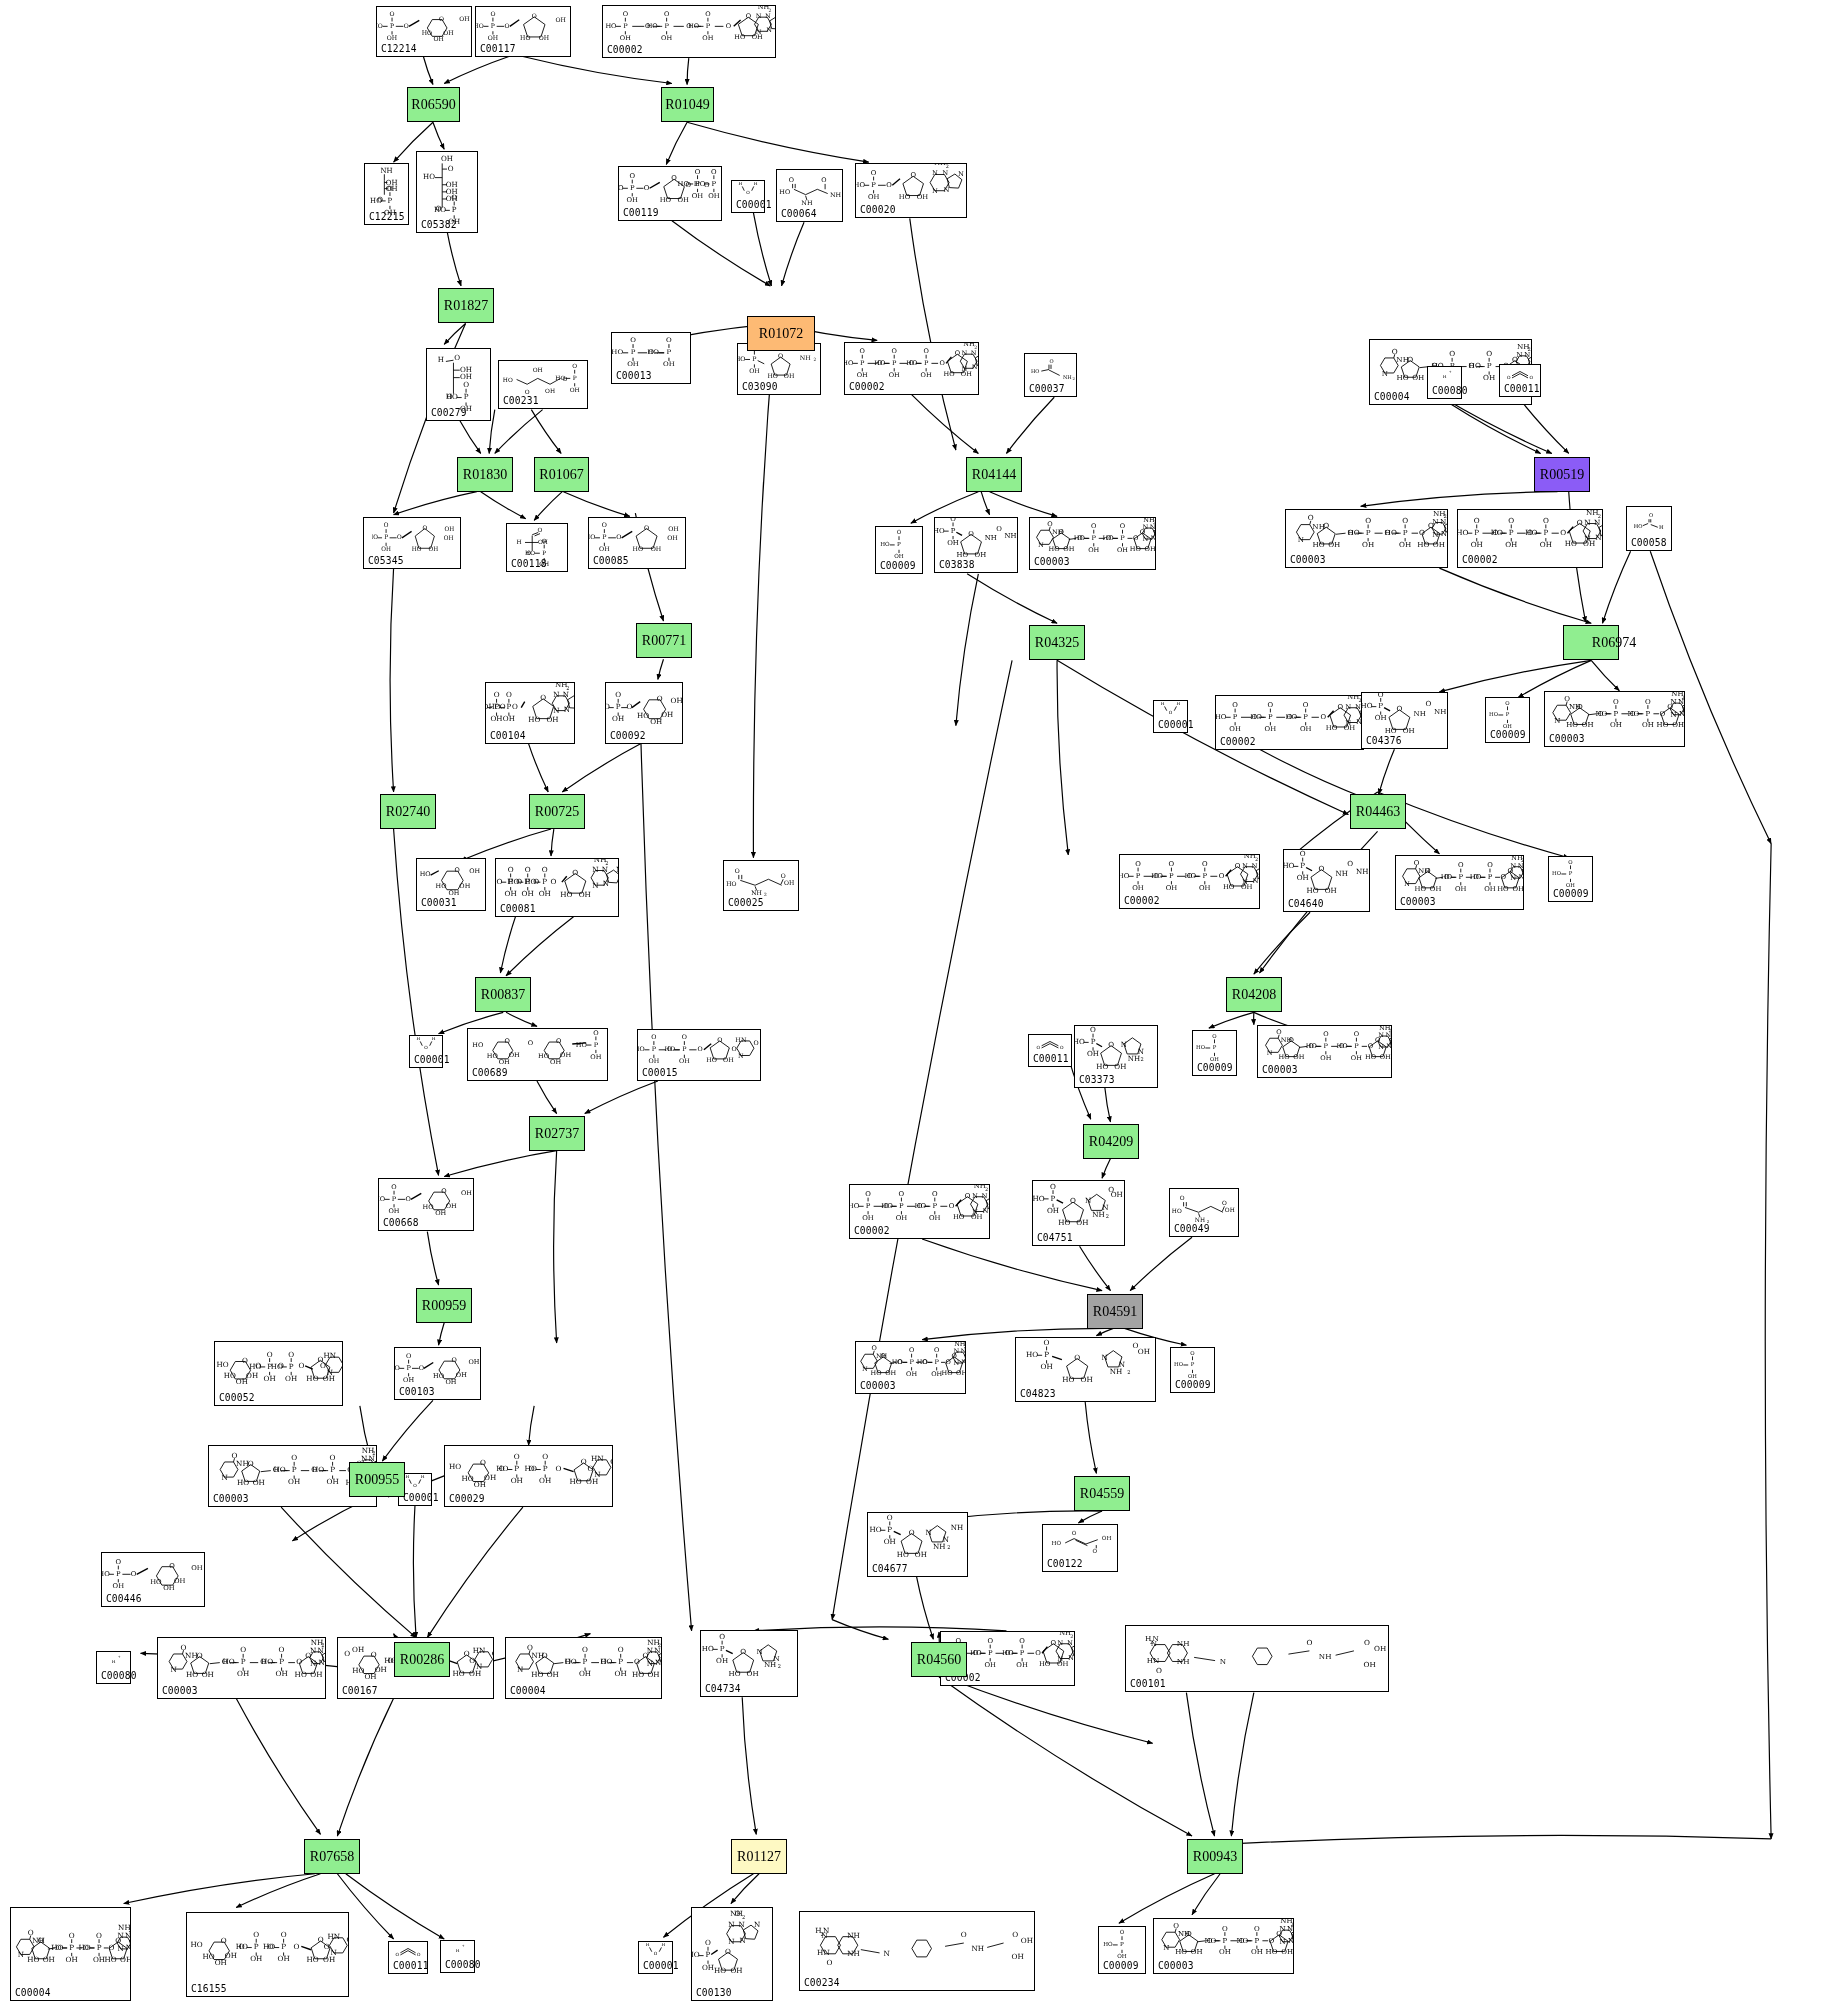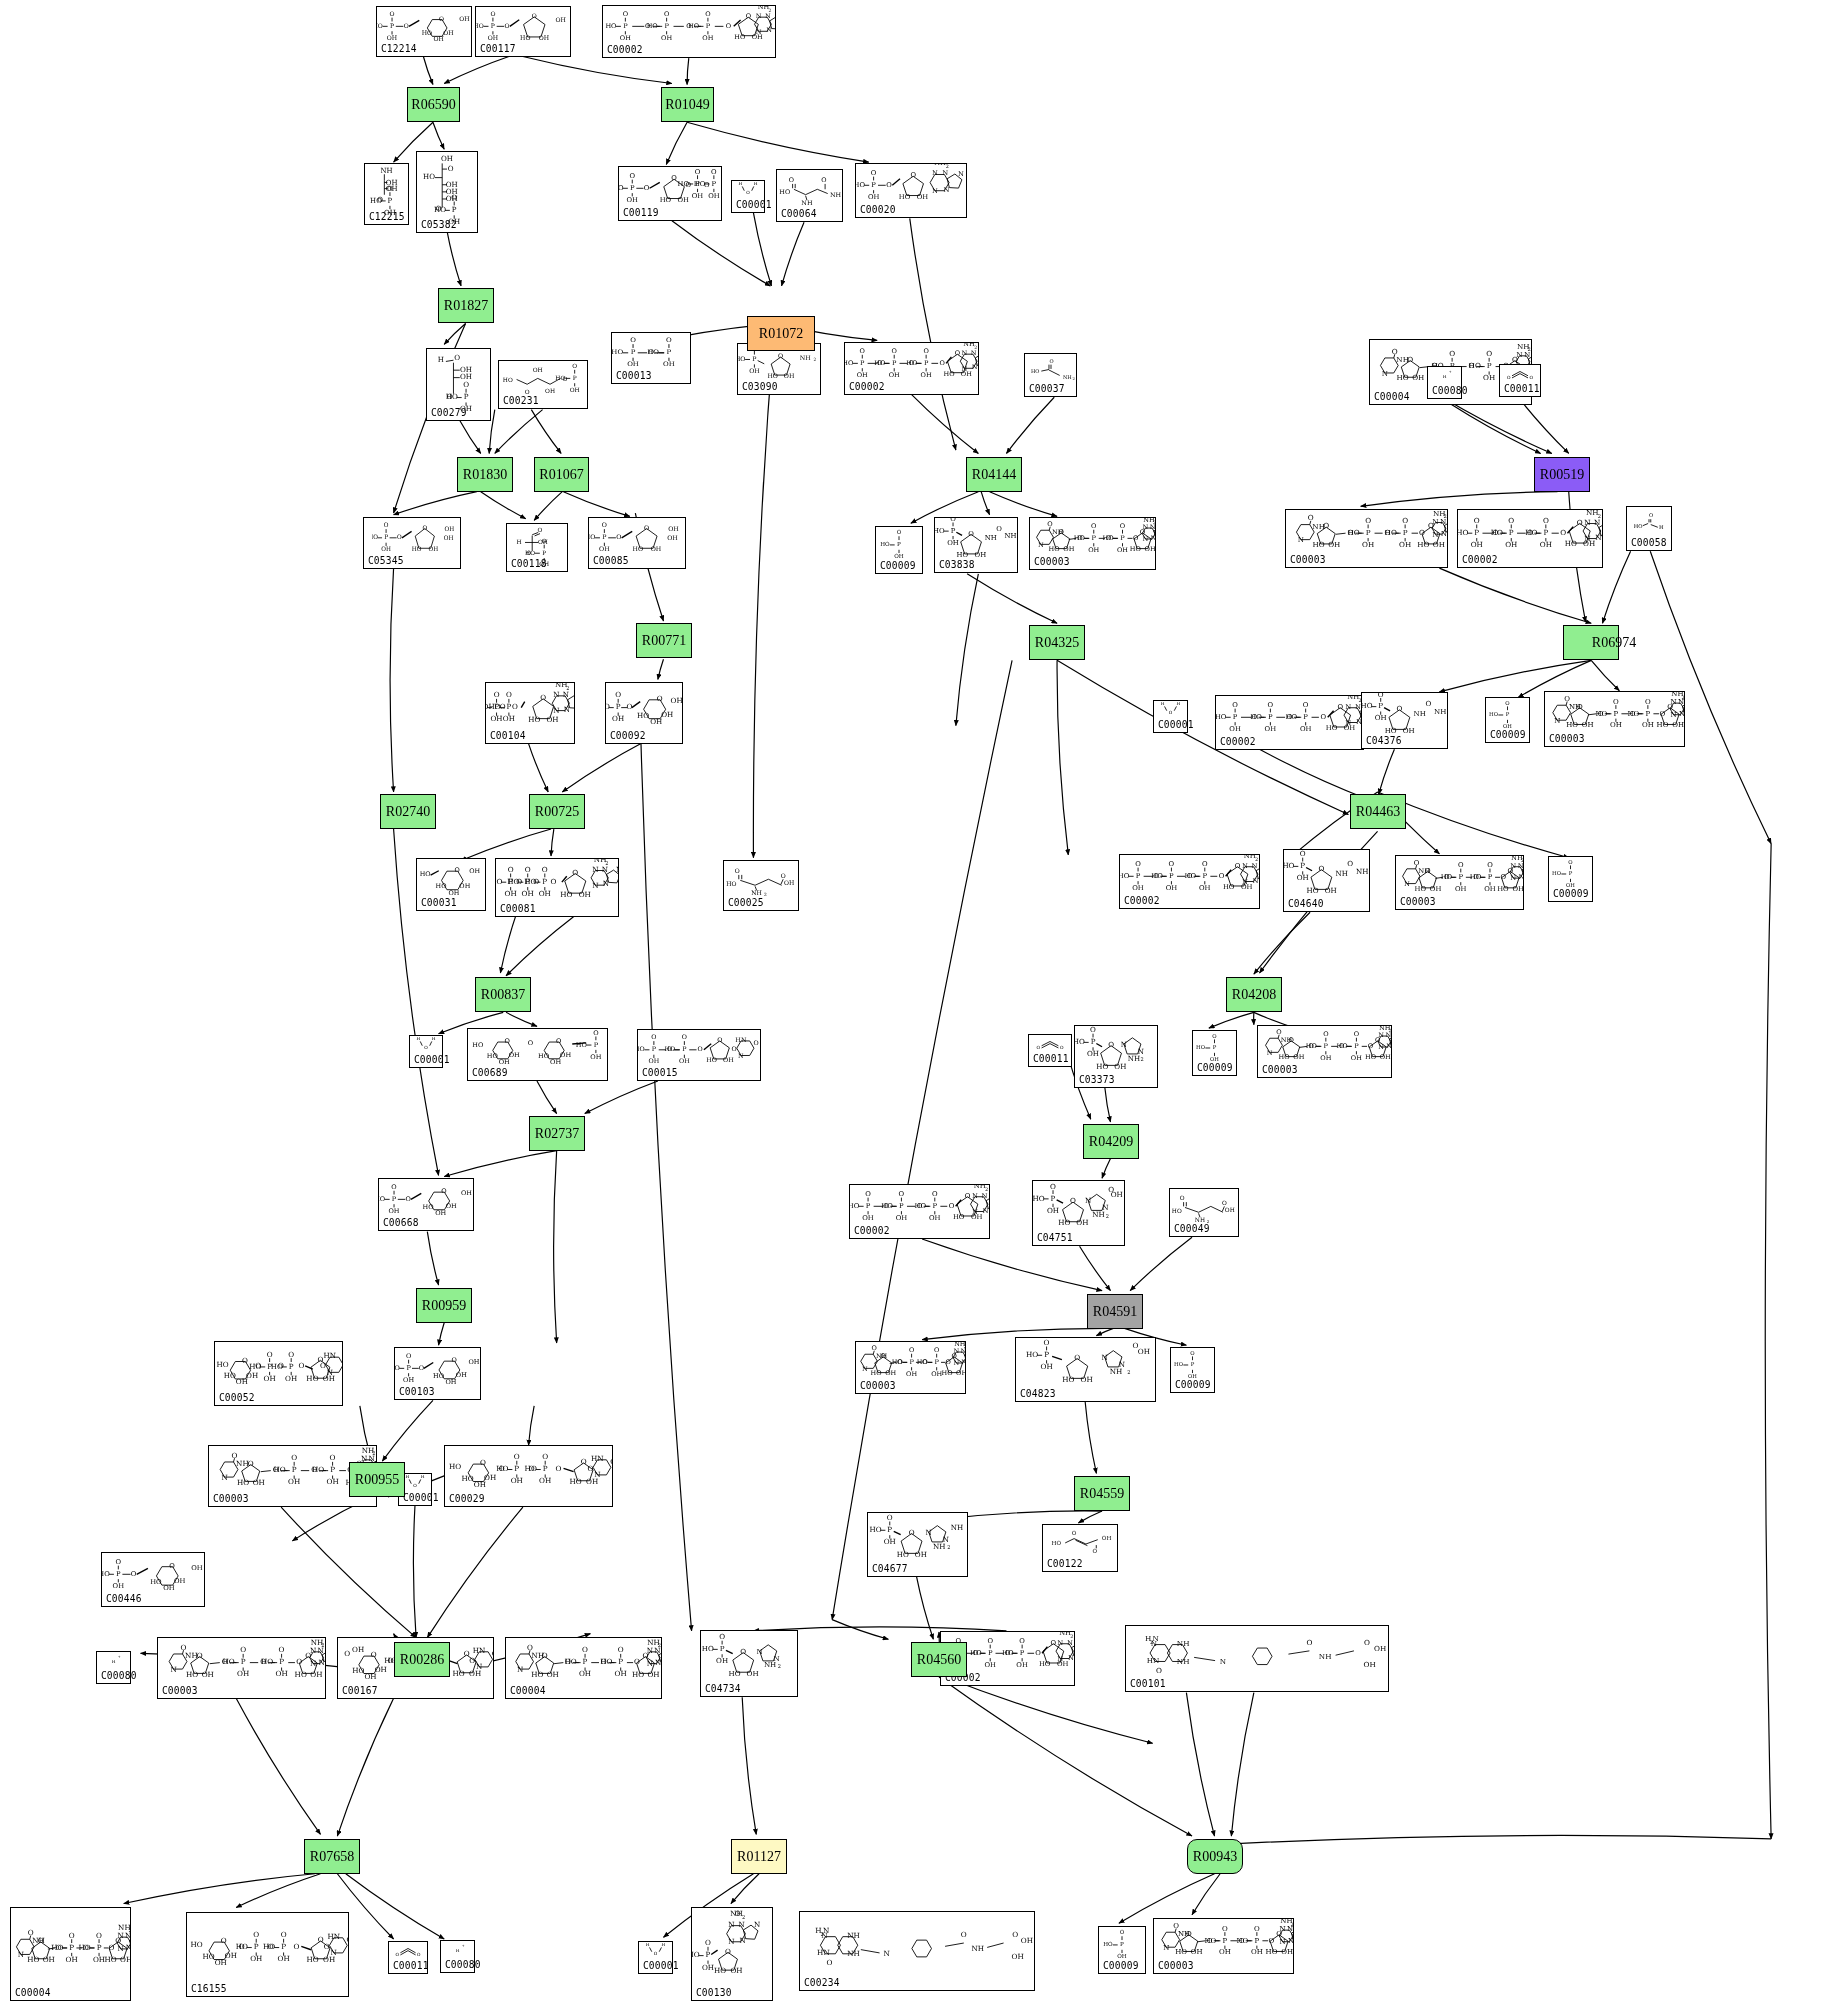--- a/index.html
+++ b/index.html
@@ -2348,18 +2348,18 @@
       </div>
       <div class="rnode" style="left: 911px; top: 1642px; width: 56px; height: 35px; background: rgb(144, 238, 144);">
         <span>R04560</span>
       </div>
       <div class="rnode" style="left: 304px; top: 1839px; width: 56px; height: 35px; background: rgb(144, 238, 144);">
         <span>R07658</span>
       </div>
       <div class="rnode" style="left: 731px; top: 1839px; width: 56px; height: 35px; background: #fef9c3;">
         <span>R01127</span>
       </div>
-      <div class="rnode" style="left: 1187px; top: 1839px; width: 56px; height: 35px; background: rgb(144, 238, 144); border-radius: 10px;">
+      <div class="rnode" style="left: 1187px; top: 1839px; width: 56px; height: 35px; background: rgb(144, 238, 144);">
         <span>R00943</span>
       </div>
     </div>
 </div>
 
 
 </body></html>

